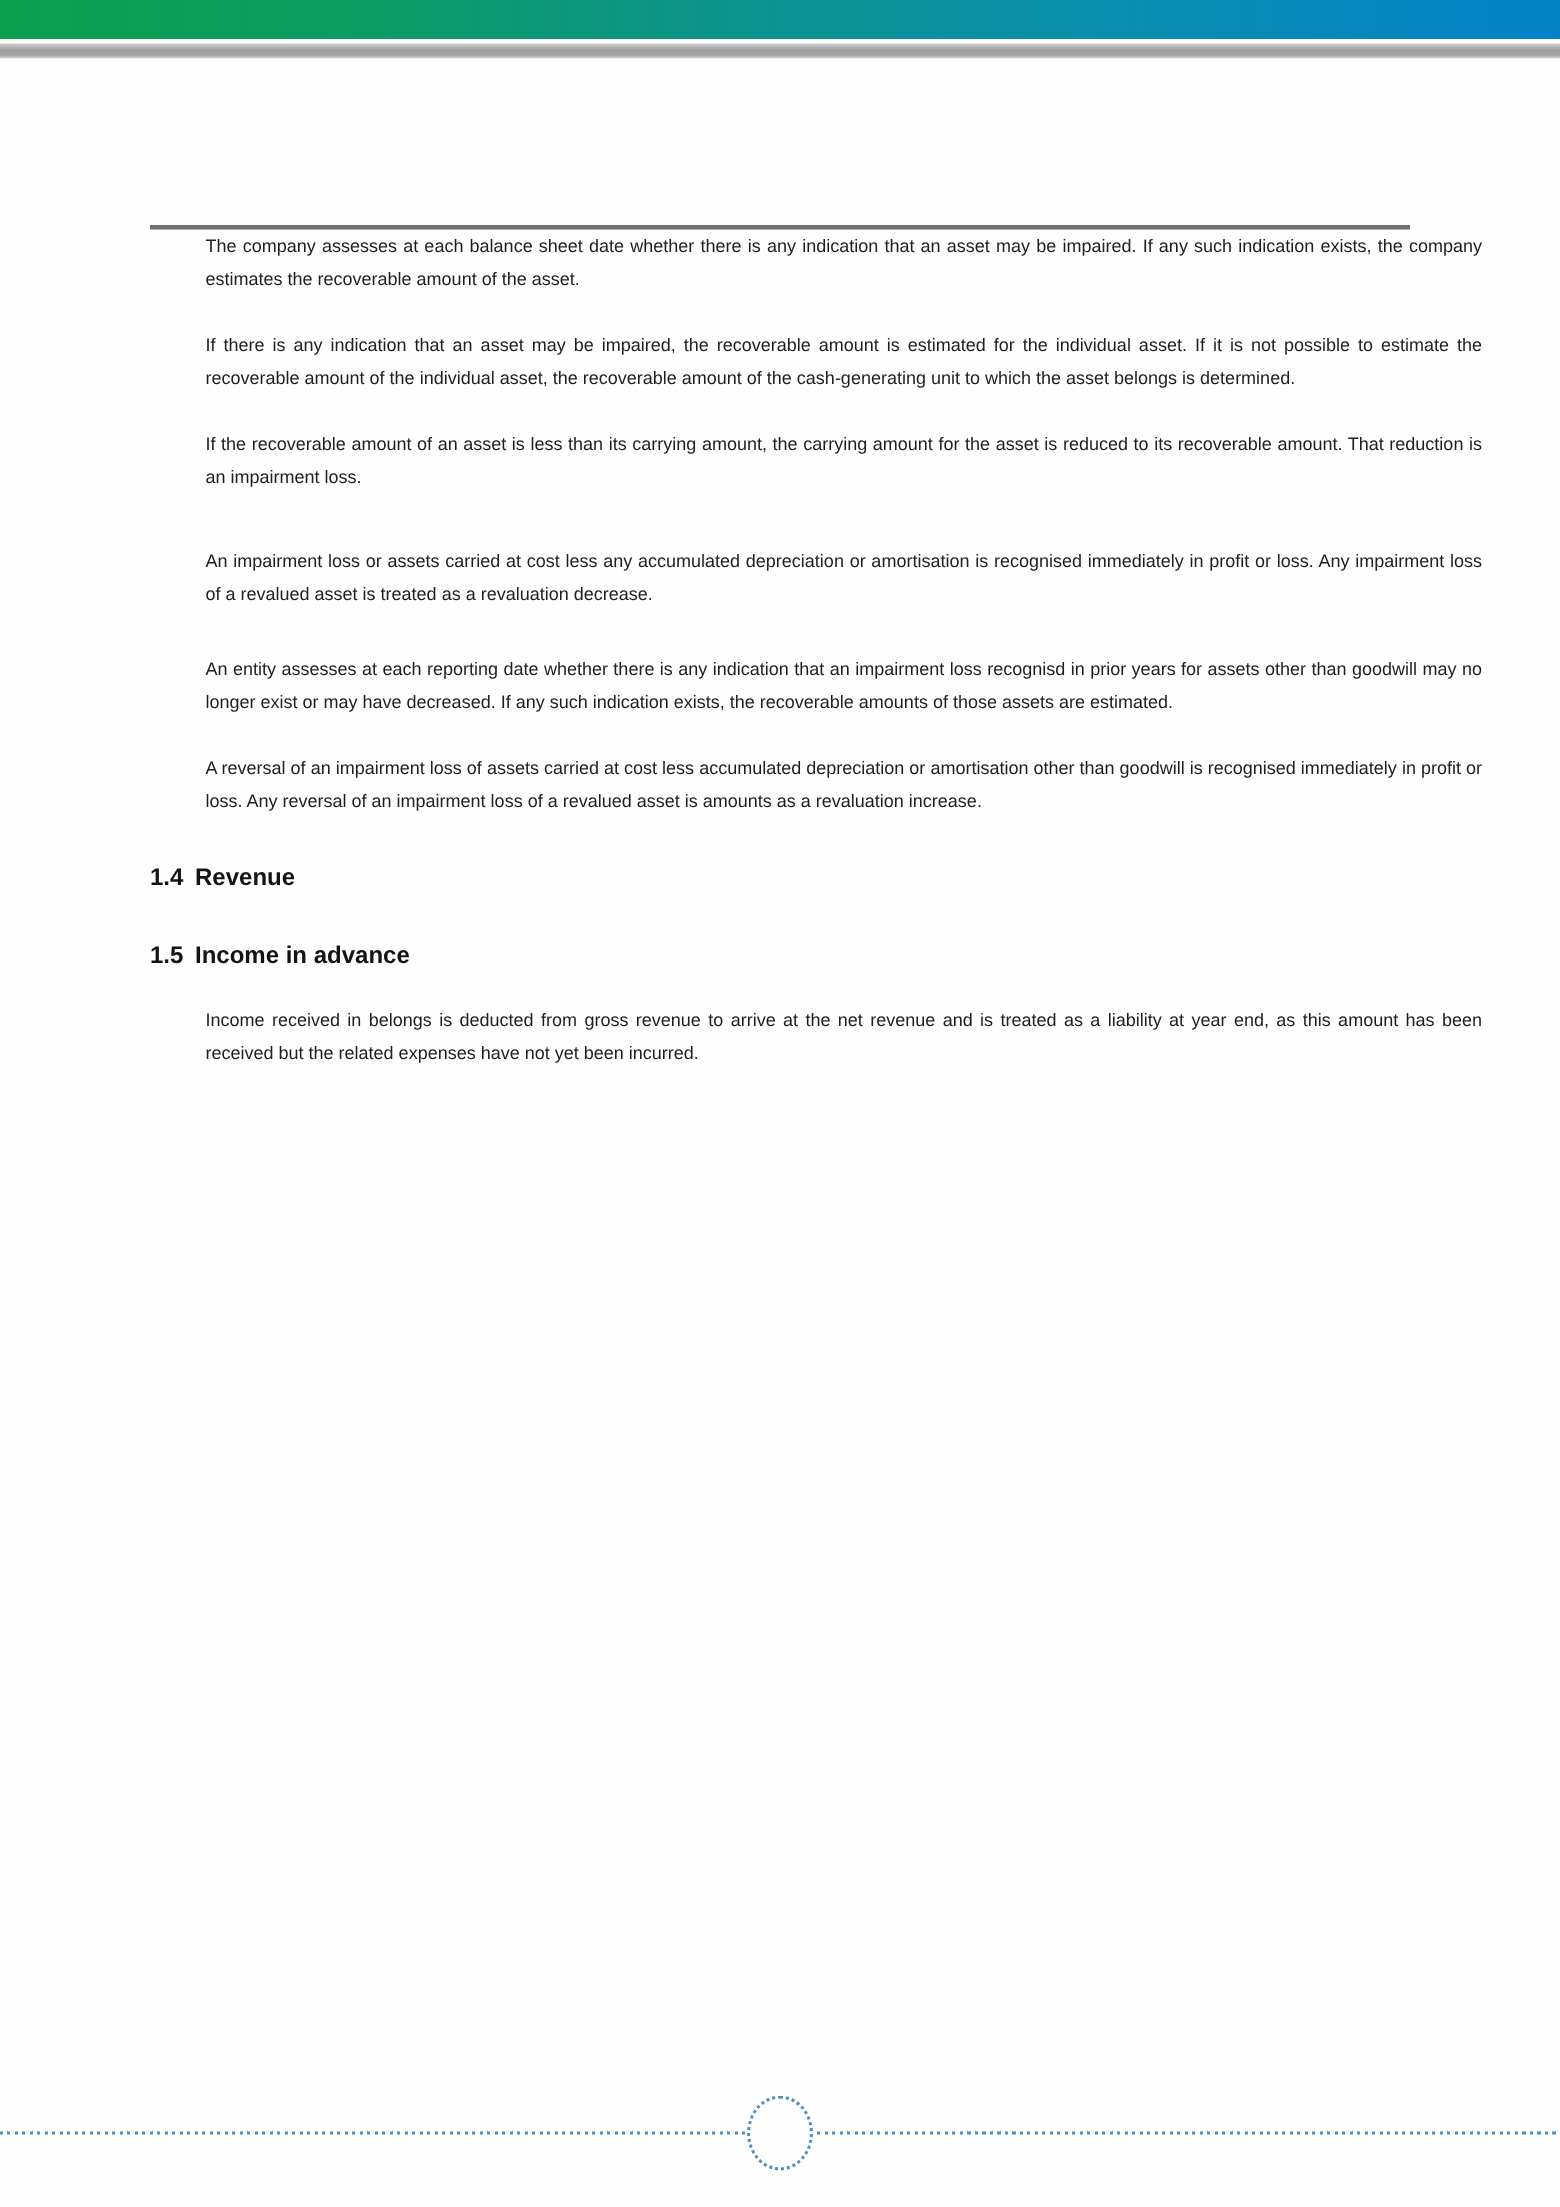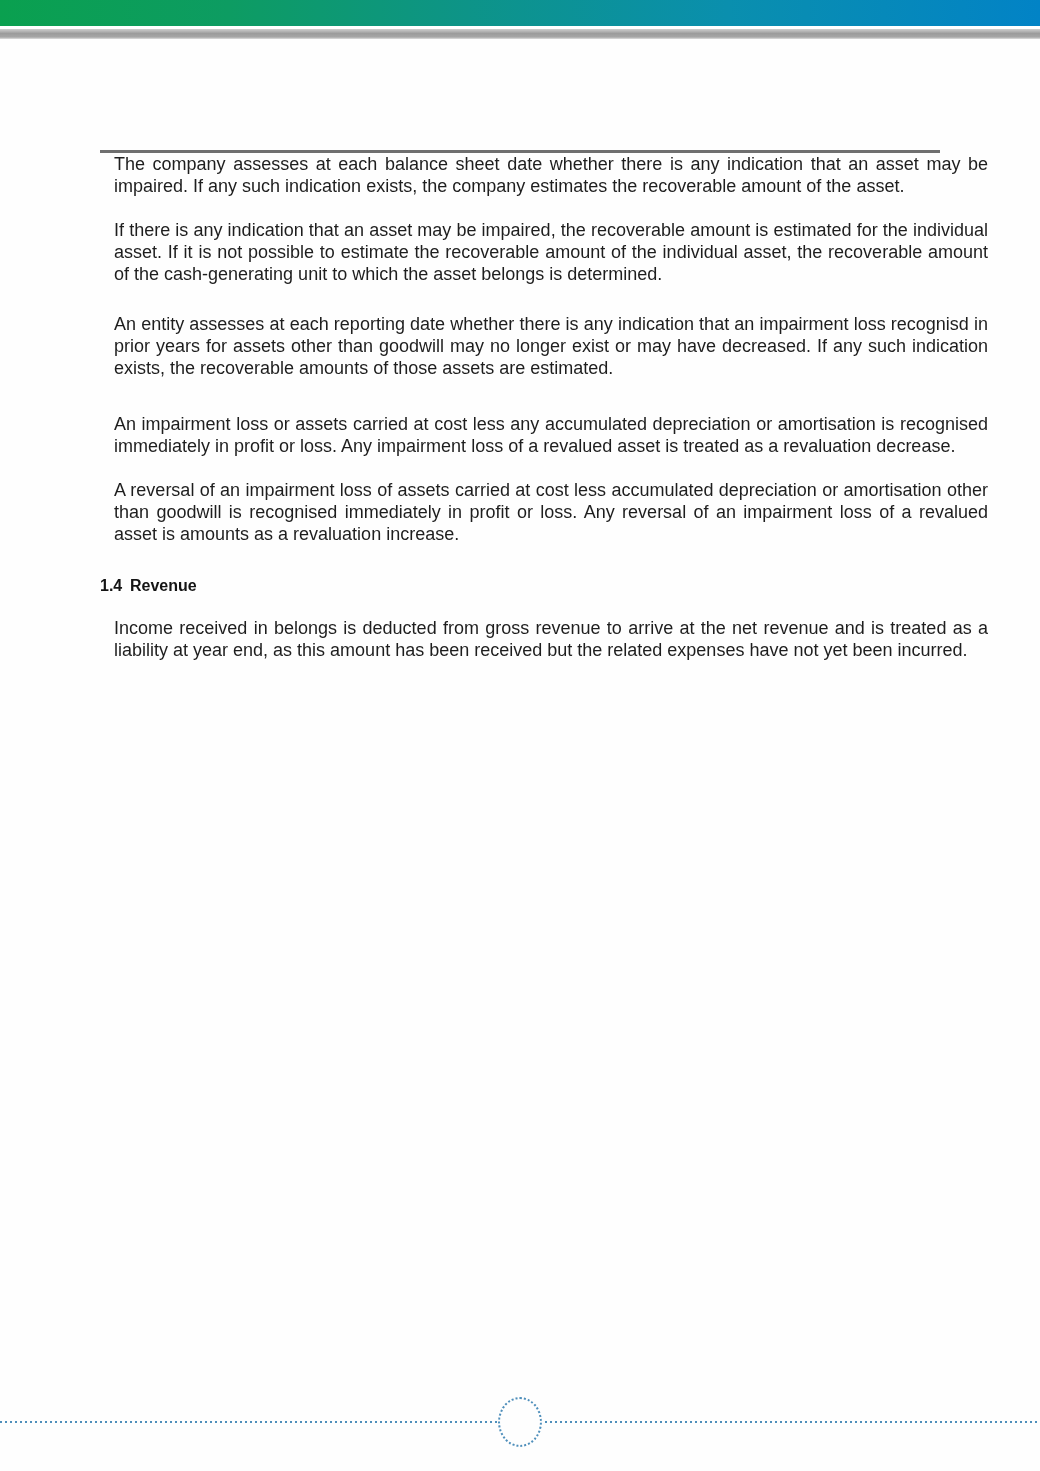--- a/index.html
+++ b/index.html
@@ -58,22 +58,22 @@
     font-size: 16px;
     line-height: 22px;
     color: #141414;
   }
   .section:first-of-type .section-heading { margin-top: 52px; }
   .section-num {
     width: 30px;
     flex: 0 0 30px;
   }
   .para {
-    margin: 0 0 22px 14px;
-    font-size: 18px;
+    margin: 0 0 22px 37px;
+    font-size: 12px;
     line-height: 22px;
     text-align: justify;
     color: var(--text);
   }
   .sp-lg { margin-top: 34px; }
   .sp-md { margin-top: 28px; }
   
   .footer-dotted-line {
     position: absolute;
     left: 0;
@@ -100,31 +100,36 @@
 <div class="topbar"></div>
 <div class="topbar-gap"></div>
 <div class="graybar"></div>
 
 <div class="content">
   <hr class="divider">
 
   <div class="section">
     <p class="para">The company assesses at each balance sheet date whether there is any indication that an asset may be impaired. If any such indication exists, the company estimates the recoverable amount of the asset.</p>
     <p class="para">If there is any indication that an asset may be impaired, the recoverable amount is estimated for the individual asset. If it is not possible to estimate the recoverable amount of the individual asset, the recoverable amount of the cash-generating unit to which the asset belongs is determined.</p>
+    <p class="para">If the recoverable amount of an asset is less than its carrying amount, the carrying amount for the asset is reduced to its recoverable amount. That reduction is an impairment loss.</p>
+    <p class="para sp-lg">An impairment loss or assets carried at cost less any accumulated depreciation or amortisation is recognised immediately in profit or loss. Any impairment loss of a revalued asset is treated as a revaluation decrease.</p>
     <p class="para sp-md">An entity assesses at each reporting date whether there is any indication that an impairment loss recognisd in prior years  for assets other than goodwill may no longer exist or may have decreased. If any such indication exists, the recoverable amounts of those assets are estimated.</p>
-    <p class="para sp-lg">An impairment loss or assets carried at cost less any accumulated depreciation or amortisation is recognised immediately in profit or loss. Any impairment loss of a revalued asset is treated as a revaluation decrease.</p>
     <p class="para">A reversal of an impairment loss of assets carried at cost less accumulated depreciation or amortisation other than goodwill is recognised immediately in profit or loss. Any reversal of an impairment loss of a revalued asset is amounts as a revaluation increase.</p>
   </div>
 
   <div class="section">
     <div class="section-heading">
       <span class="section-num">1.4</span>
       <span class="section-title">Revenue</span>
     </div>
   </div>
 
   <div class="section">
+    <div class="section-heading">
+      <span class="section-num">1.5</span>
+      <span class="section-title">Income in advance</span>
+    </div>
     <p class="para">Income received in belongs is deducted from gross revenue to arrive at the net revenue and is treated as a liability at year end, as this amount has been received but the related expenses have not yet been incurred.</p>
   </div>
 </div>
 
 <div class="footer-dotted-line"></div>
 <div class="footer-circle"></div>
 
 </body></html>

